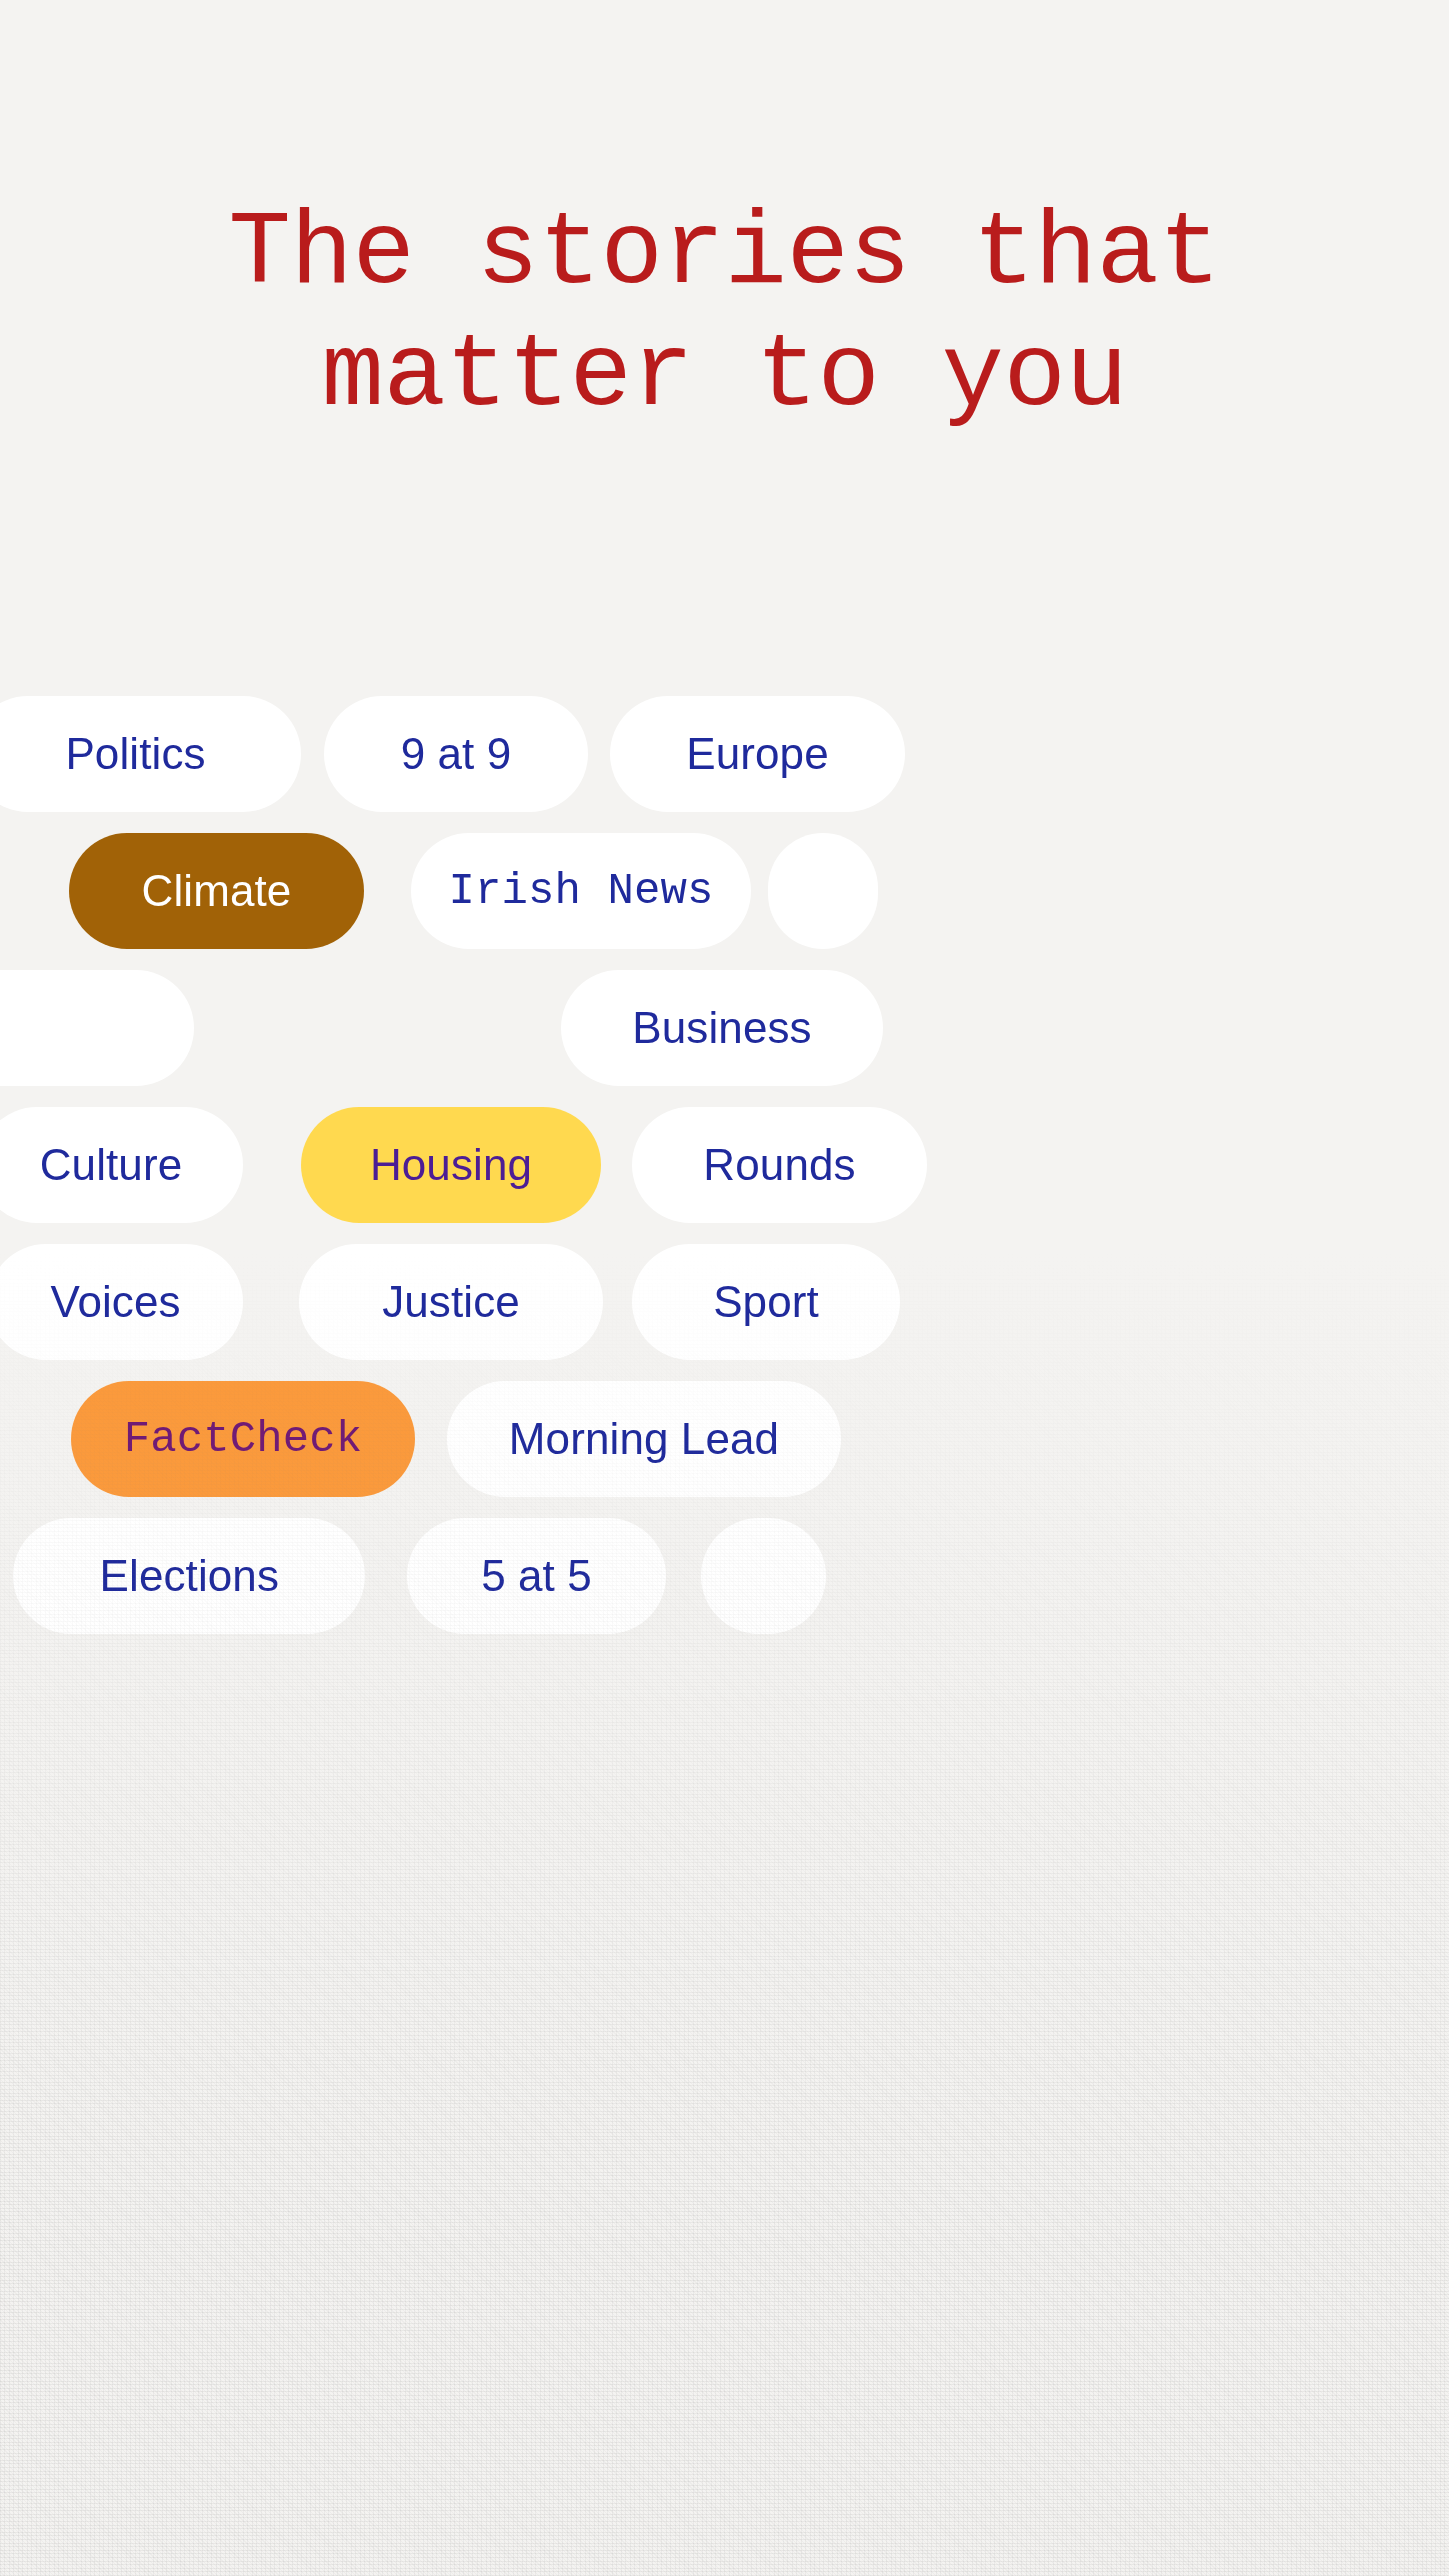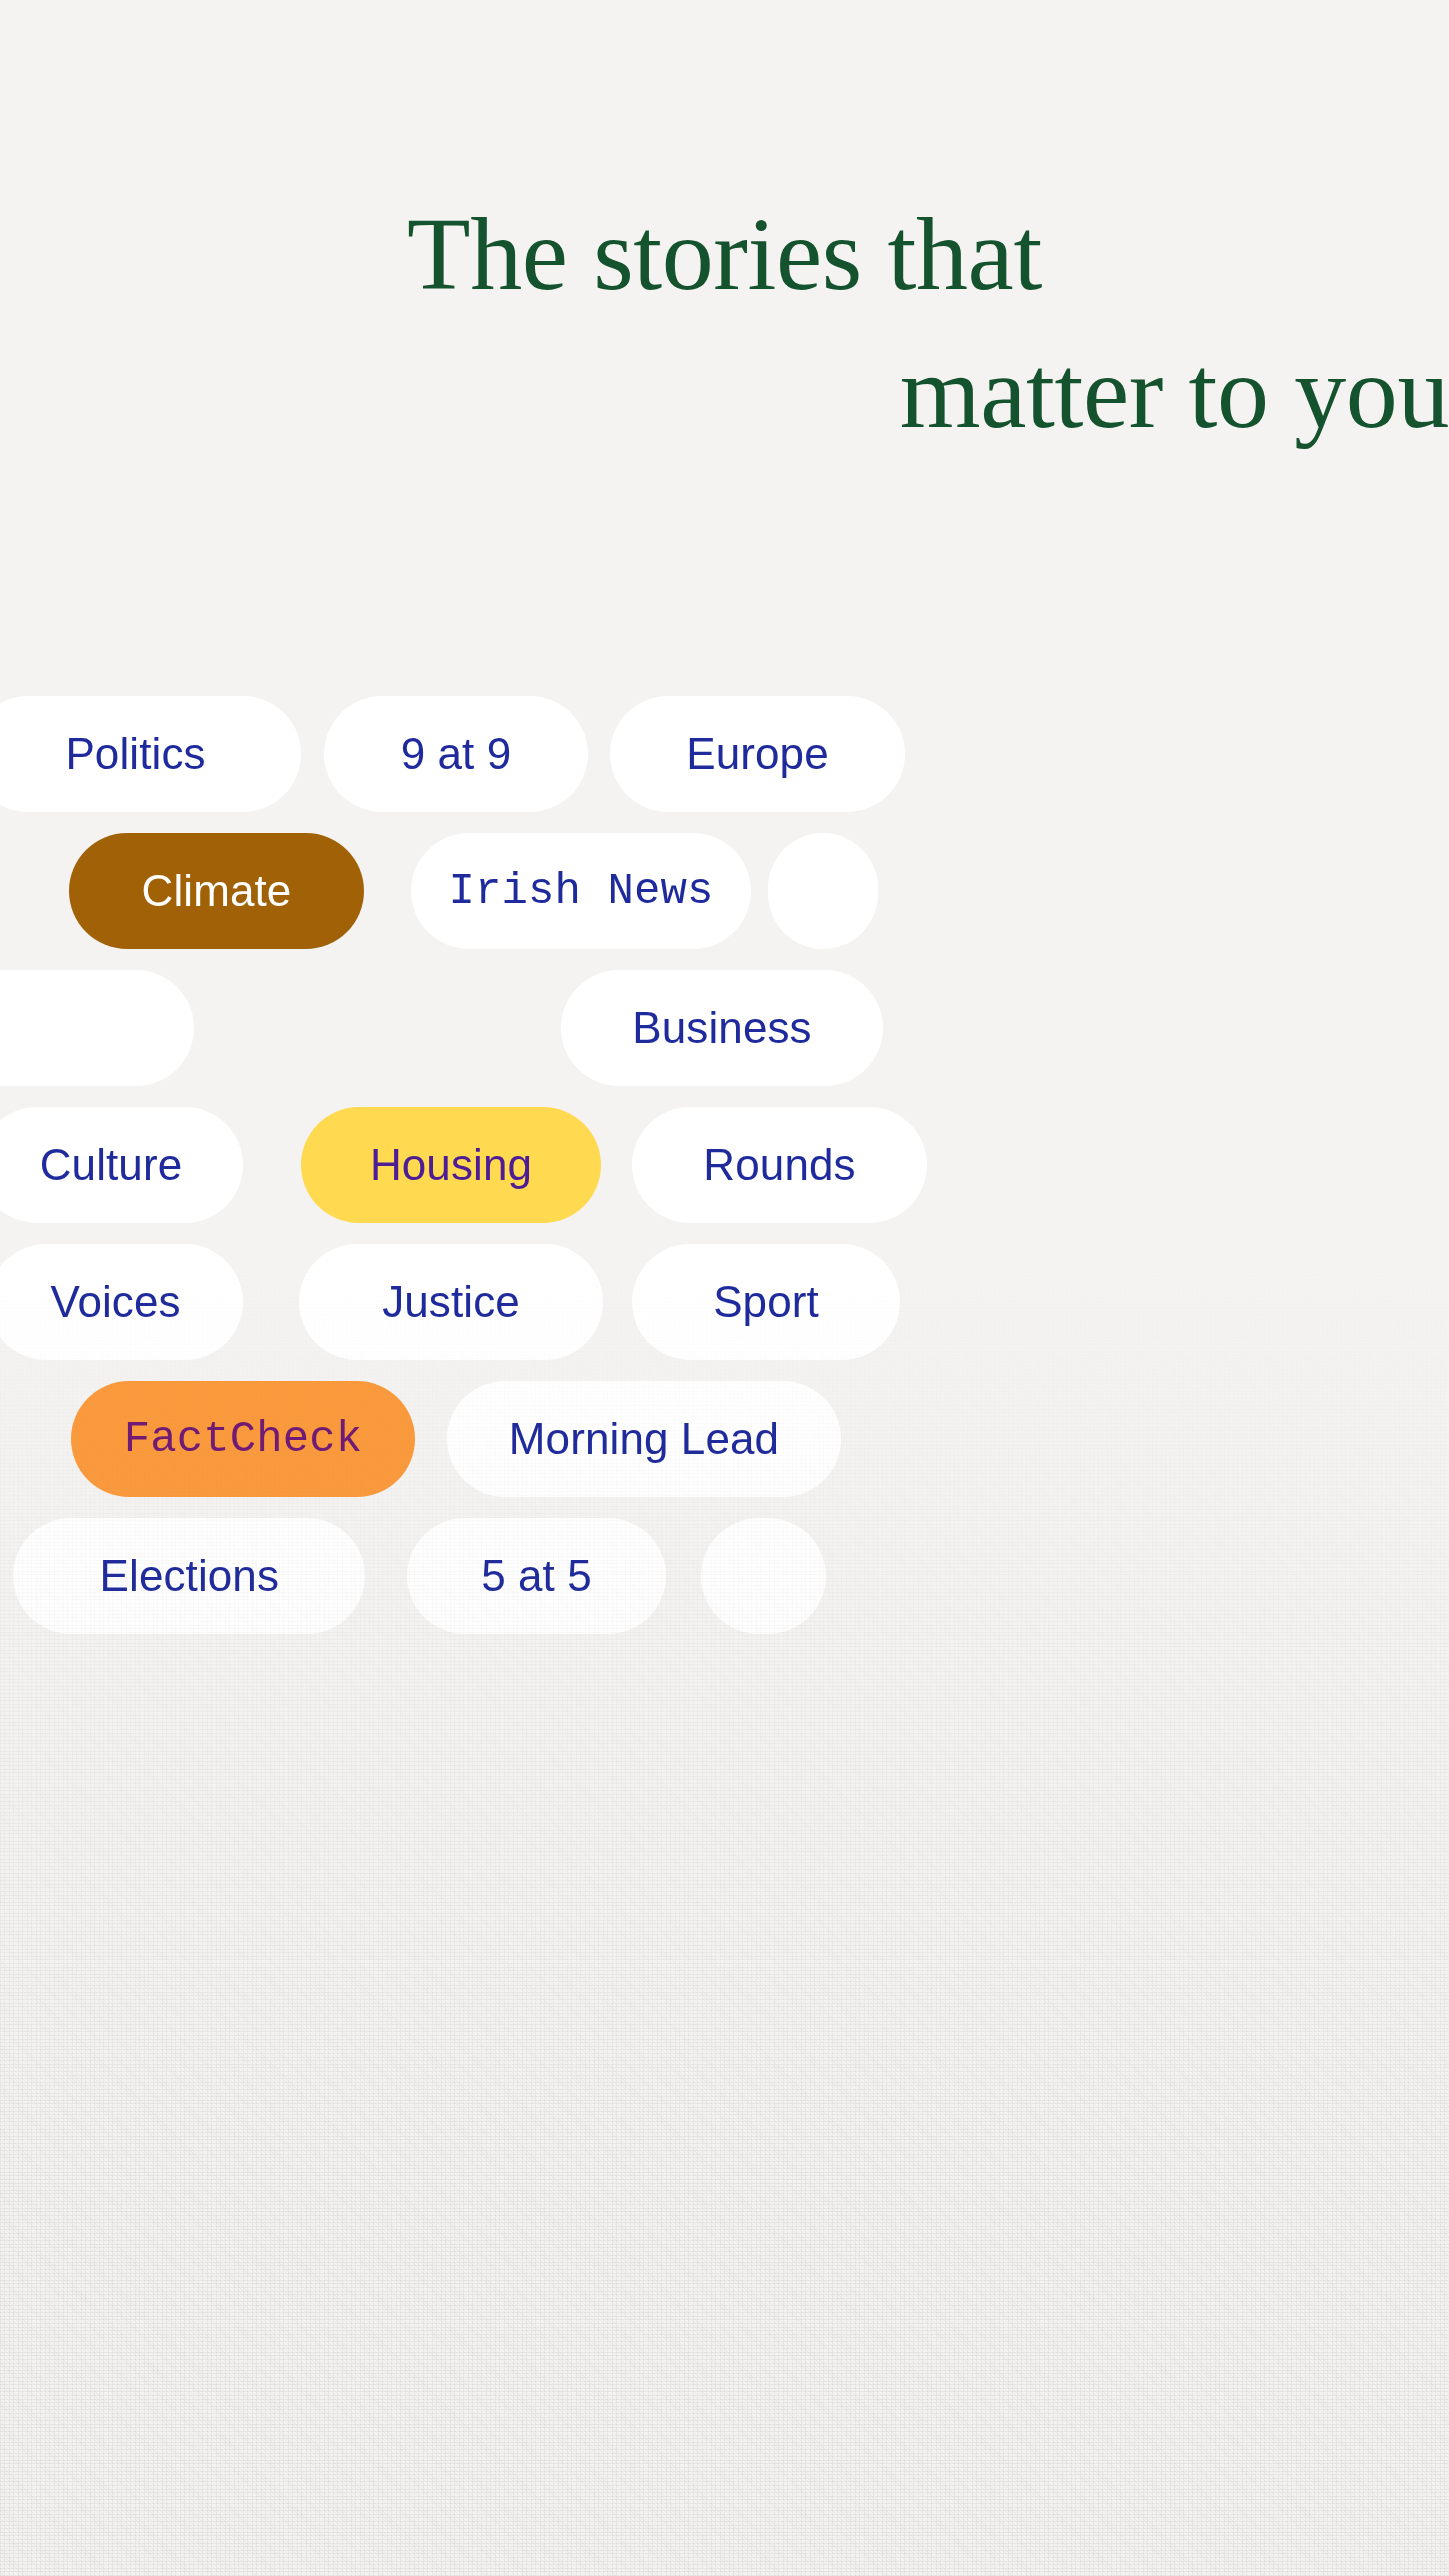--- a/index.html
+++ b/index.html
@@ -58,29 +58,29 @@
   #headline {
     position:absolute;
     top:201px;
     left:0;
     width:1449px;
     text-align:center;
     z-index:1;
   }
   #headline .line {
     display:block;
-    font-family:Liberation Serif, serif;
+    font-family:Liberation Mono, monospace;
     font-weight:400;
     font-size:104px;
     line-height:1.02;
     letter-spacing:-0.4px;
-    color:#14532d;
+    color:#b91c1c;
     white-space:nowrap;
   }
-  #headline .line.two { margin-top:32px;text-align:right; }
+  #headline .line.two { margin-top:16px; }
 
   
   #rows {
     position:absolute;
     top:696px;
     left:0;
     width:1449px;
     z-index:2;
     margin-left:24px;
   }

